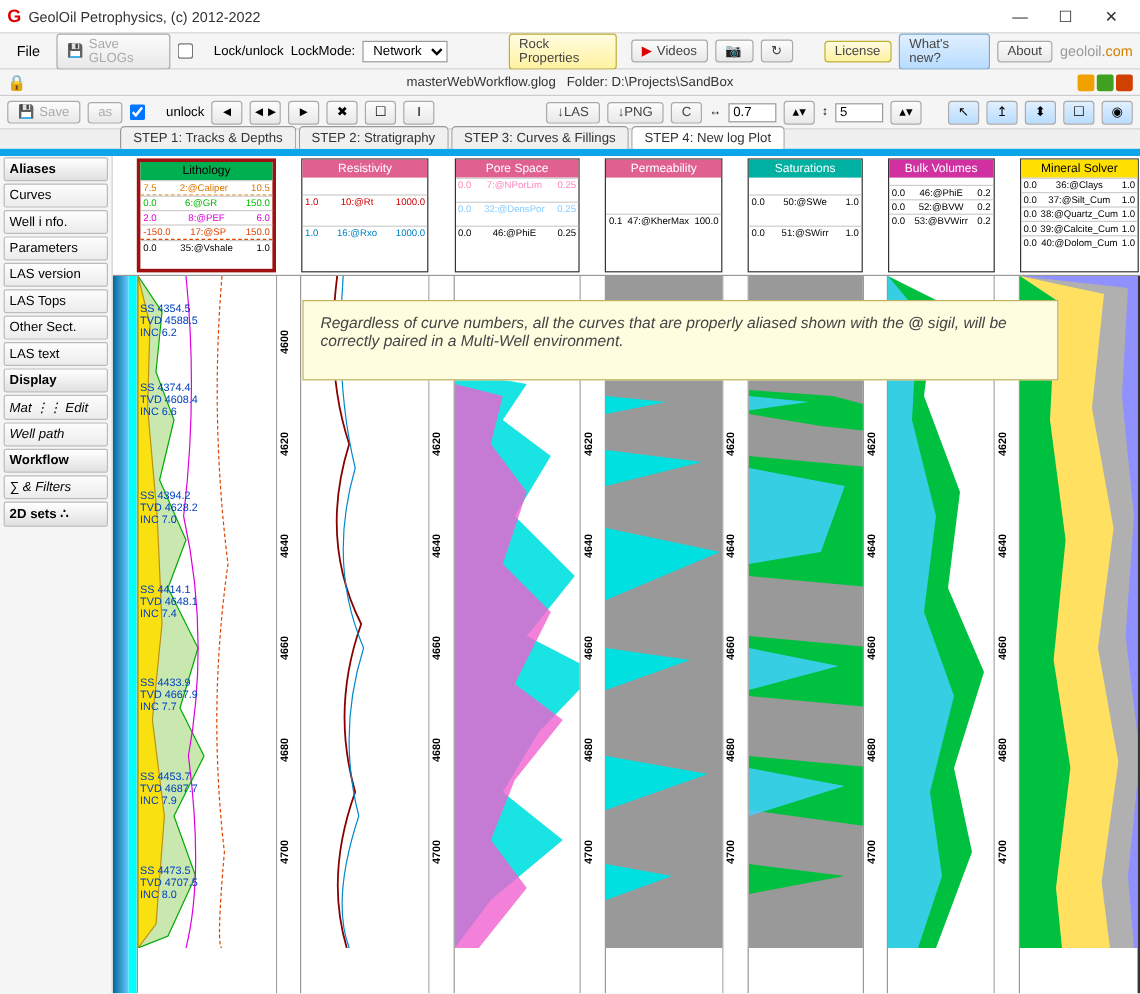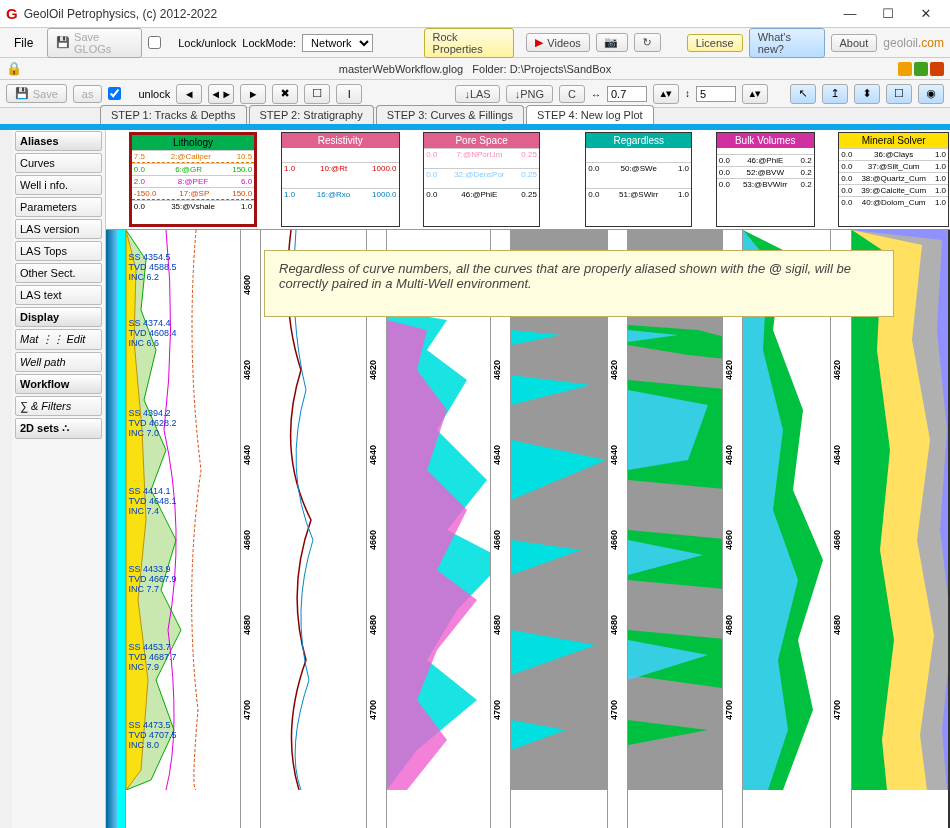--- a/index.html
+++ b/index.html
@@ -32,21 +32,21 @@
 .tool2 { background:#f5f5f5; height:28px; display:flex; align-items:center; padding:2px 6px; gap:6px; border-bottom:1px solid #ccc;}
 .smbtn { background:linear-gradient(#fcfcfc,#e8e8e8); border:1px solid #aaa; border-radius:3px; width:26px; height:20px; display:flex; align-items:center; justify-content:center; font-size:11px;}
 .numinput { border:1px solid #999; width:40px; padding:1px 3px; font-size:11px;}
 
 
 .tabrow { background:#f0f0f0; height:22px; display:flex; align-items:flex-end; padding:0 0 0 100px; border-bottom:6px solid #0ea5e9; font-size:11px;}
 .tab { background:#f0f0f0; border:1px solid #999; border-bottom:none; padding:3px 10px; margin-right:2px; border-radius:4px 4px 0 0; color:#333;}
 .tab.active { background:#fff; font-weight:normal;margin-top:23px;}
 
 
-.main { display:flex; height:calc(828px - 28px - 30px - 22px - 28px - 22px);padding-left:12px;}
+.main { display:flex; height:calc(828px - 28px - 30px - 22px - 28px - 22px);}
 .sidebar { width:94px; background:#f5f5f5; border-right:1px solid #ccc; display:flex; flex-direction:column;}
 .sidebar .sbtn { border:1px solid #bbb; margin:1px 3px; padding:3px 4px; font-size:11px; background:linear-gradient(#fdfdfd,#ececec); border-radius:2px;}
 .sidebar .sbtn.bold { font-weight:bold; background:linear-gradient(#fff,#e0e0e0);}
 
 
 .content { flex:1; position:relative; background:#fff; overflow:hidden;}
 .headers { display:flex; height:100px; border-bottom:1px solid #999;}
 .trackhead { border:1px solid #333; margin:2px 1px; display:flex; flex-direction:column; font-size:8px;}
 .trackhead.sel { border:3px solid #a01010;}
 .th-title { text-align:center; font-size:10px; padding:2px; color:#000;}
@@ -239,23 +239,32 @@
             <span>0.25</span>
           </div>
         <div style="height:8px"></div>
         <div class="th-row">
             <span>0.0</span>
             <span>46:@PhiE</span>
             <span>0.25</span>
           </div>
       </div>
       <div style="width:22px"></div>
+      <div class="trackhead" style="width:110px">
+        <div class="th-title" style="background:#e06090;color:#fff">Permeability</div>
+        <div style="height:30px"></div>
+        <div class="th-row">
+            <span>0.1</span>
+            <span>47:@KherMax</span>
+            <span>100.0</span>
+          </div>
+      </div>
       <div style="width:22px"></div>
       <div class="trackhead" style="width:108px">
-        <div class="th-title" style="background:#00b0a0;color:#fff">Regardless</div>
+        <div class="th-title" style="background:#00b0a0;color:#fff">Saturations</div>
         <div style="height:14px"></div>
         <div class="th-row">
             <span>0.0</span>
             <span>50:@SWe</span>
             <span>1.0</span>
           </div>
         <div style="height:14px"></div>
         <div class="th-row">
             <span>0.0</span>
             <span>51:@SWirr</span>

